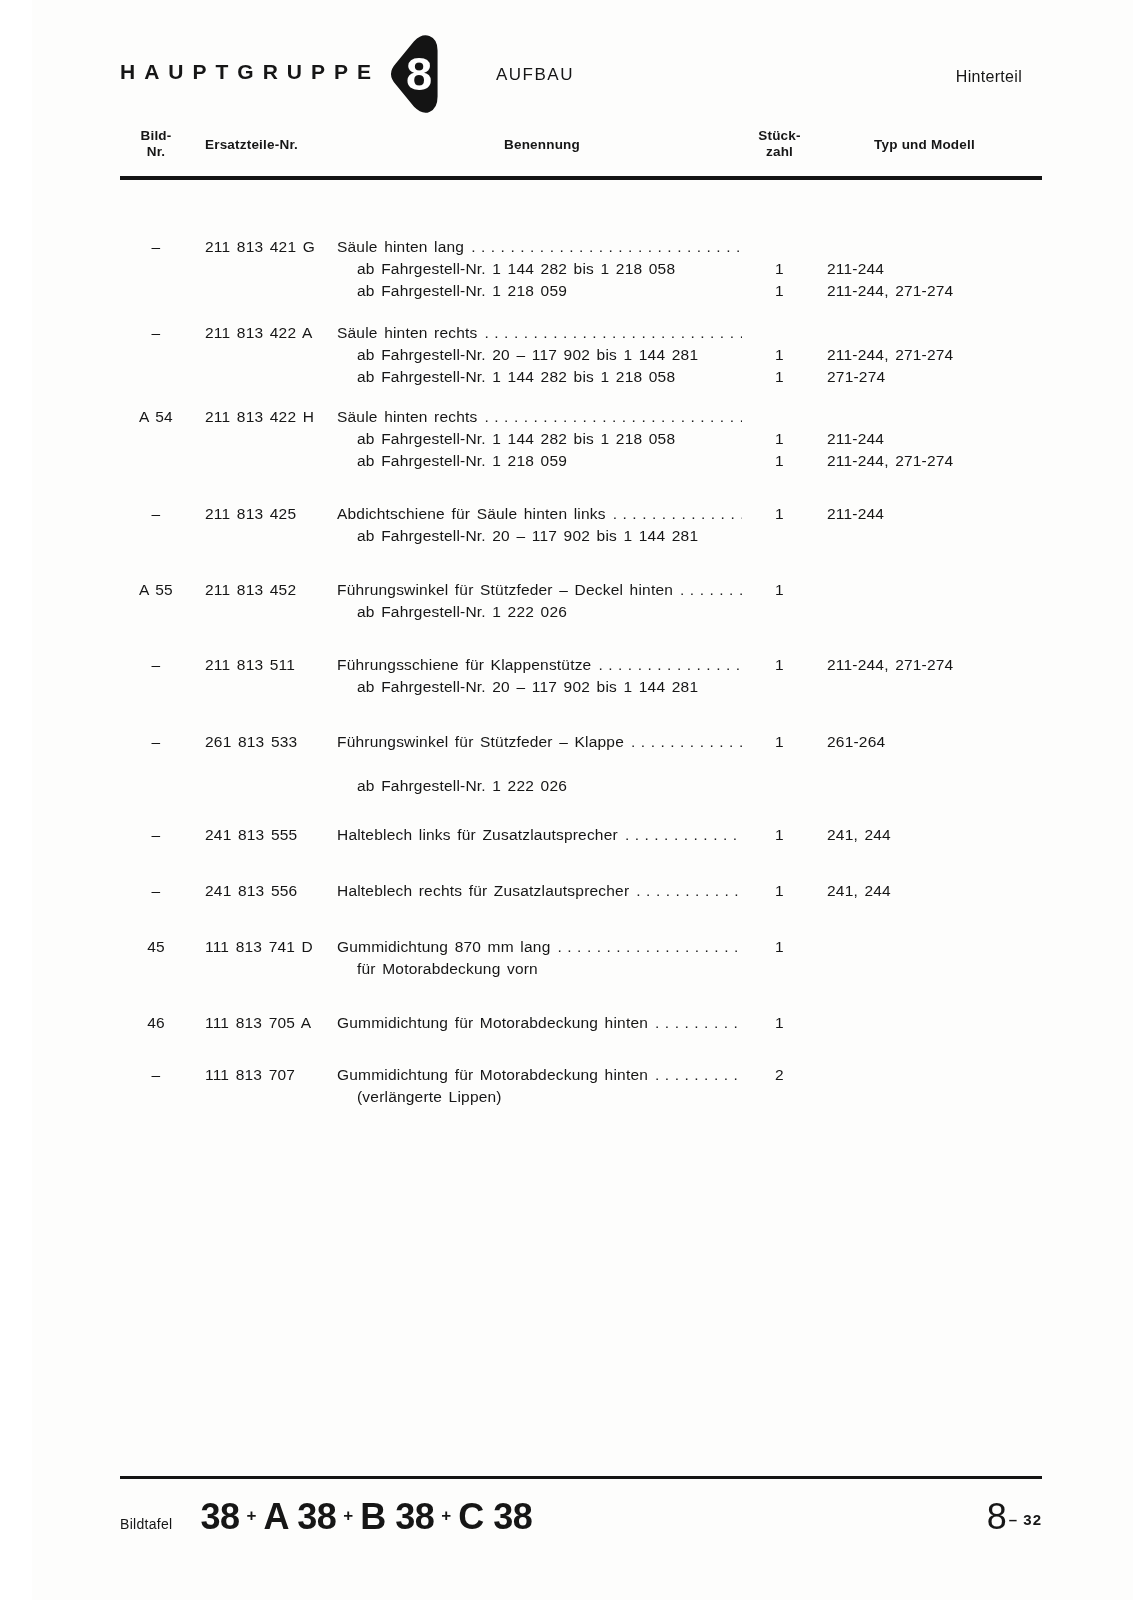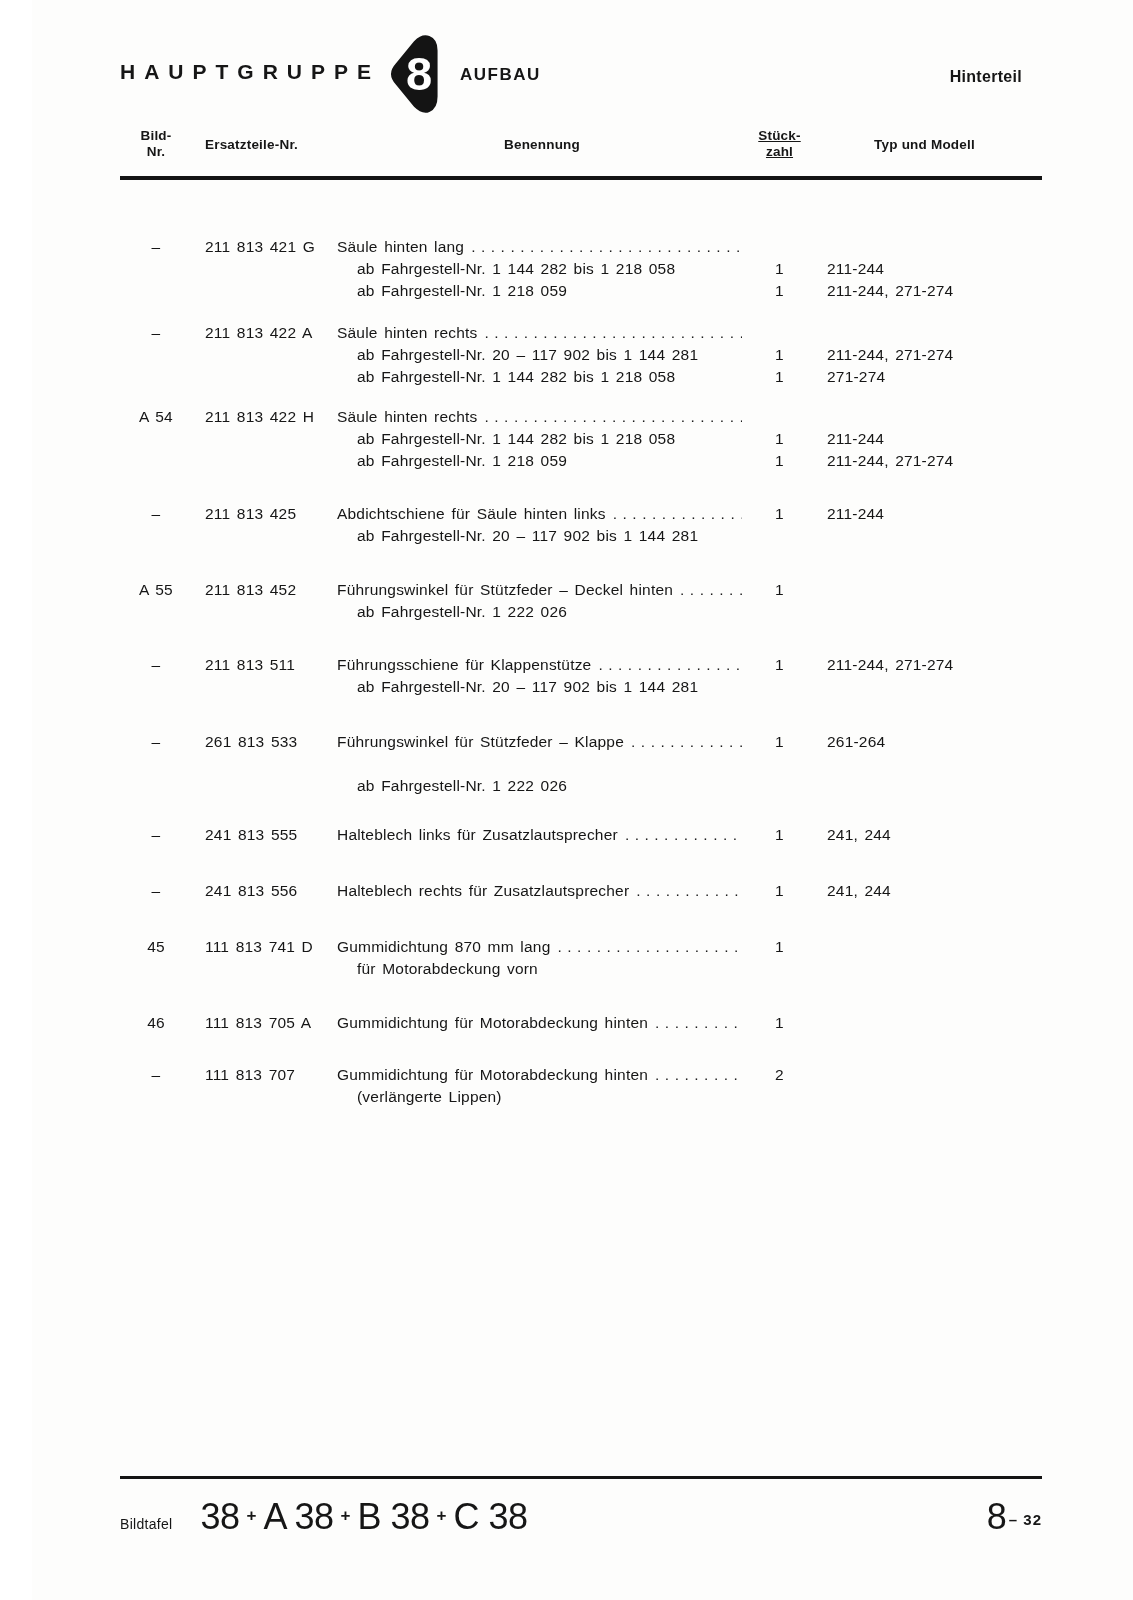--- a/index.html
+++ b/index.html
@@ -12,39 +12,39 @@
     overflow:hidden;
     margin-left:32px;
   }
   
   .hauptgruppe{
     position:absolute;left:88px;top:60px;
     font-size:21px;font-weight:bold;letter-spacing:9px;white-space:nowrap;
   }
   .badge{position:absolute;left:352px;top:31px;width:58px;height:86px;}
   .aufbau{
-    position:absolute;left:428px;top:65px;
-    font-size:17px;font-weight:bold;letter-spacing:1.5px;text-align:center;
+    position:absolute;left:464px;top:65px;
+    font-size:17px;font-weight:normal;letter-spacing:1.5px;text-align:center;
   }
   .hinterteil{
     position:absolute;right:143px;top:68px;
-    font-size:16px;font-weight:bold;letter-spacing:.3px;
+    font-size:16px;font-weight:normal;letter-spacing:.3px;
   }
   
   .thead{
     position:absolute;left:88px;top:122px;width:922px;height:44px;
     display:grid;grid-template-columns:72px 140px 420px 55px 235px;
     align-items:center;
     font-size:13.5px;font-weight:bold;letter-spacing:.2px;
   }
   .thead .two{line-height:16px;text-align:center;}
   .th-bild{text-align:center;}
   .th-part{padding-left:13px;}
   .th-ben{text-align:center;}
-  .th-qty{text-align:center;white-space:nowrap;text-decoration:underline;}
+  .th-qty{text-align:center;white-space:nowrap;}
   .th-typ{text-align:center;}
   .rule-top{
     position:absolute;left:88px;top:176px;width:922px;height:4px;background:#141414;
   }
   
   .tbody{
     position:absolute;left:88px;top:236px;width:922px;
     font-size:15.5px;letter-spacing:.2px;word-spacing:2px;
   }
   .row{
@@ -73,21 +73,21 @@
   
   .rule-bottom{
     position:absolute;left:88px;top:1476px;width:922px;height:3px;background:#141414;
   }
   .footer{
     position:absolute;left:88px;top:1496px;width:922px;
     display:flex;align-items:baseline;text-align:right;
   }
   .bildtafel{font-size:14px;letter-spacing:.3px;}
   .plates{margin-left:28px;display:flex;align-items:baseline;white-space:nowrap;}
-  .plate{font-size:36px;font-weight:normal;letter-spacing:-0.5px;}
+  .plate{font-size:36px;font-weight:bold;letter-spacing:-0.5px;}
   .plus{font-size:17px;font-weight:bold;margin:0 7px;position:relative;top:-8px;}
   .pagenum{margin-left:auto;display:flex;align-items:baseline;}
   .pg-major{font-size:36px;font-weight:normal;}
   .pg-minor{font-size:15px;font-weight:bold;position:relative;top:-4px;margin-left:2px;letter-spacing:1px;}
 </style>
 </head>
 <body>
 
 <div class="page">
 

